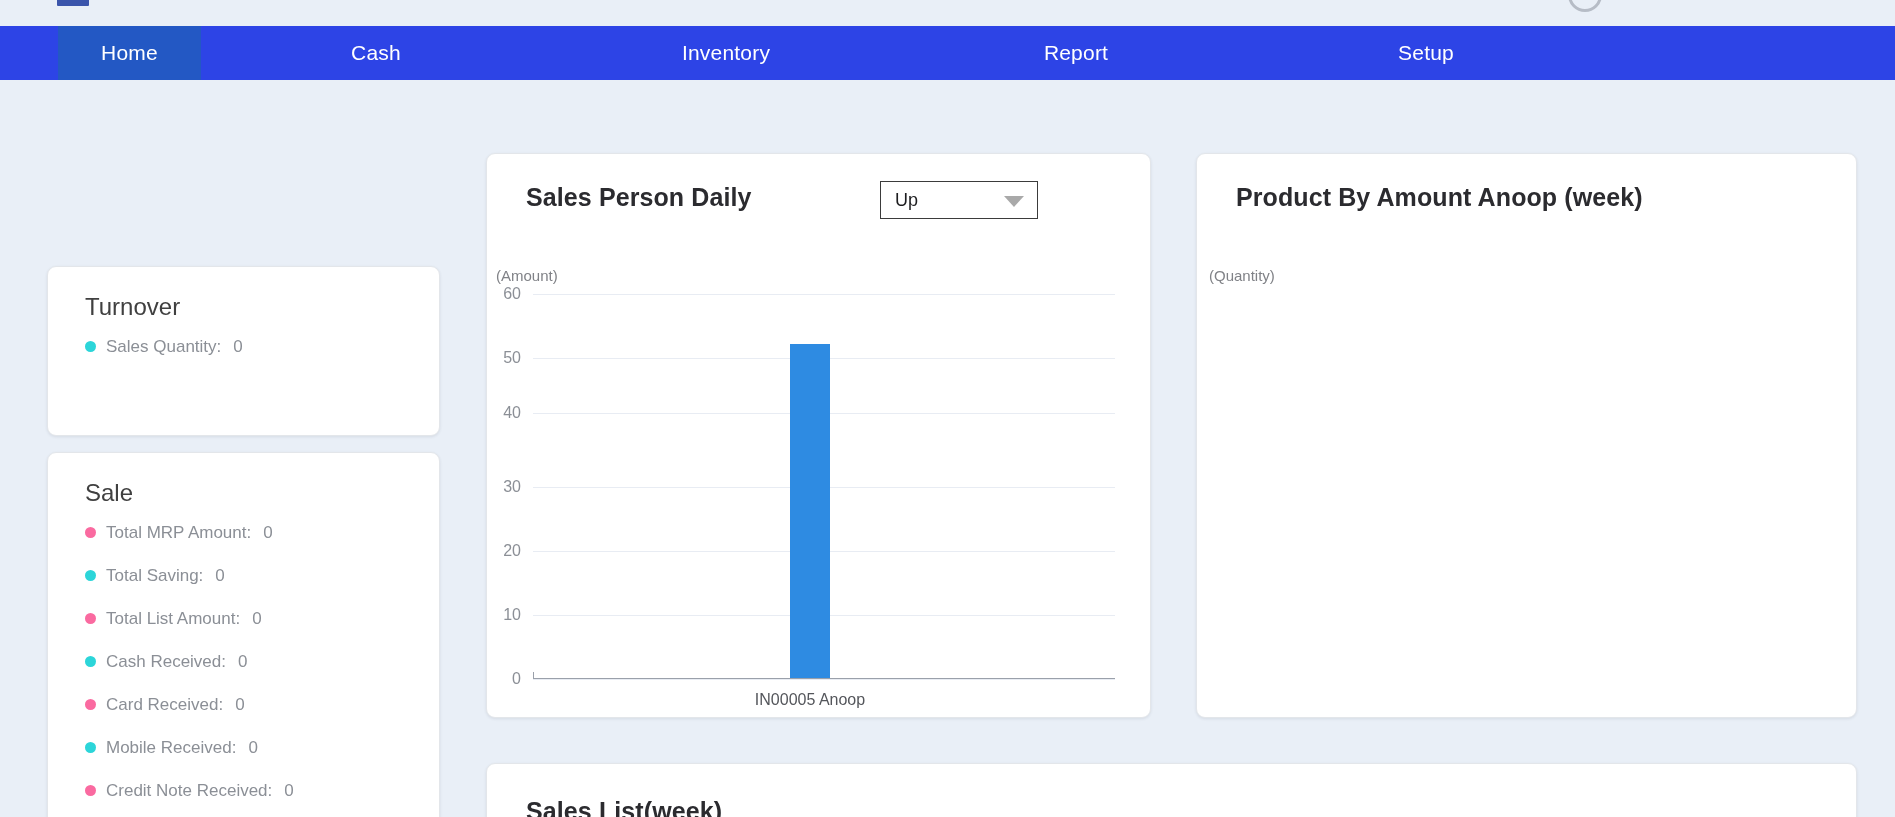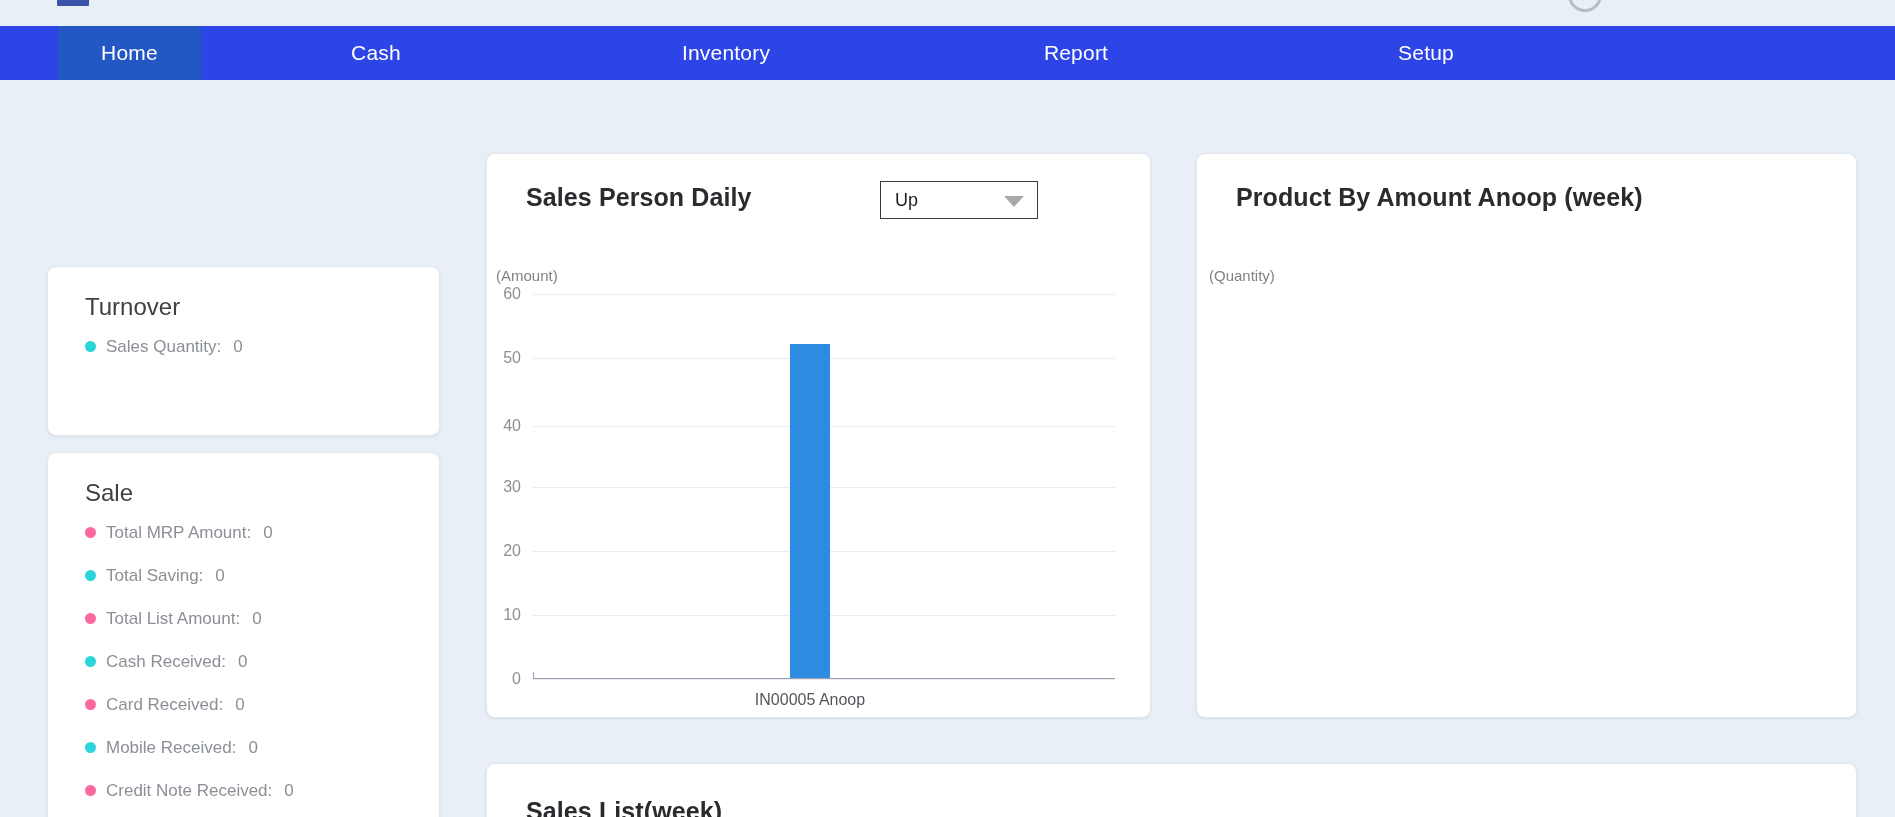--- a/index.html
+++ b/index.html
@@ -325,21 +325,21 @@
         </div>
         <div class="gridline" style="top: 320.833px; width: 582px;">
           <span class="ytick">10</span>
         </div>
         <div class="gridline" style="top: 256.667px; width: 582px;">
           <span class="ytick">20</span>
         </div>
         <div class="gridline" style="top: 192.5px; width: 582px;">
           <span class="ytick">30</span>
         </div>
-        <div class="gridline" style="top: 132px; width: 582px;">
+        <div class="gridline" style="top: 119px; width: 582px;">
           <span class="ytick">40</span>
         </div>
         <div class="gridline" style="top: 64.1667px; width: 582px;">
           <span class="ytick">50</span>
         </div>
         <div class="gridline" style="top: 0px; width: 582px;">
           <span class="ytick">60</span>
         </div>
         <div class="baseline" style="width: 582px;"></div>
         <div class="axis-tick-left"></div>

